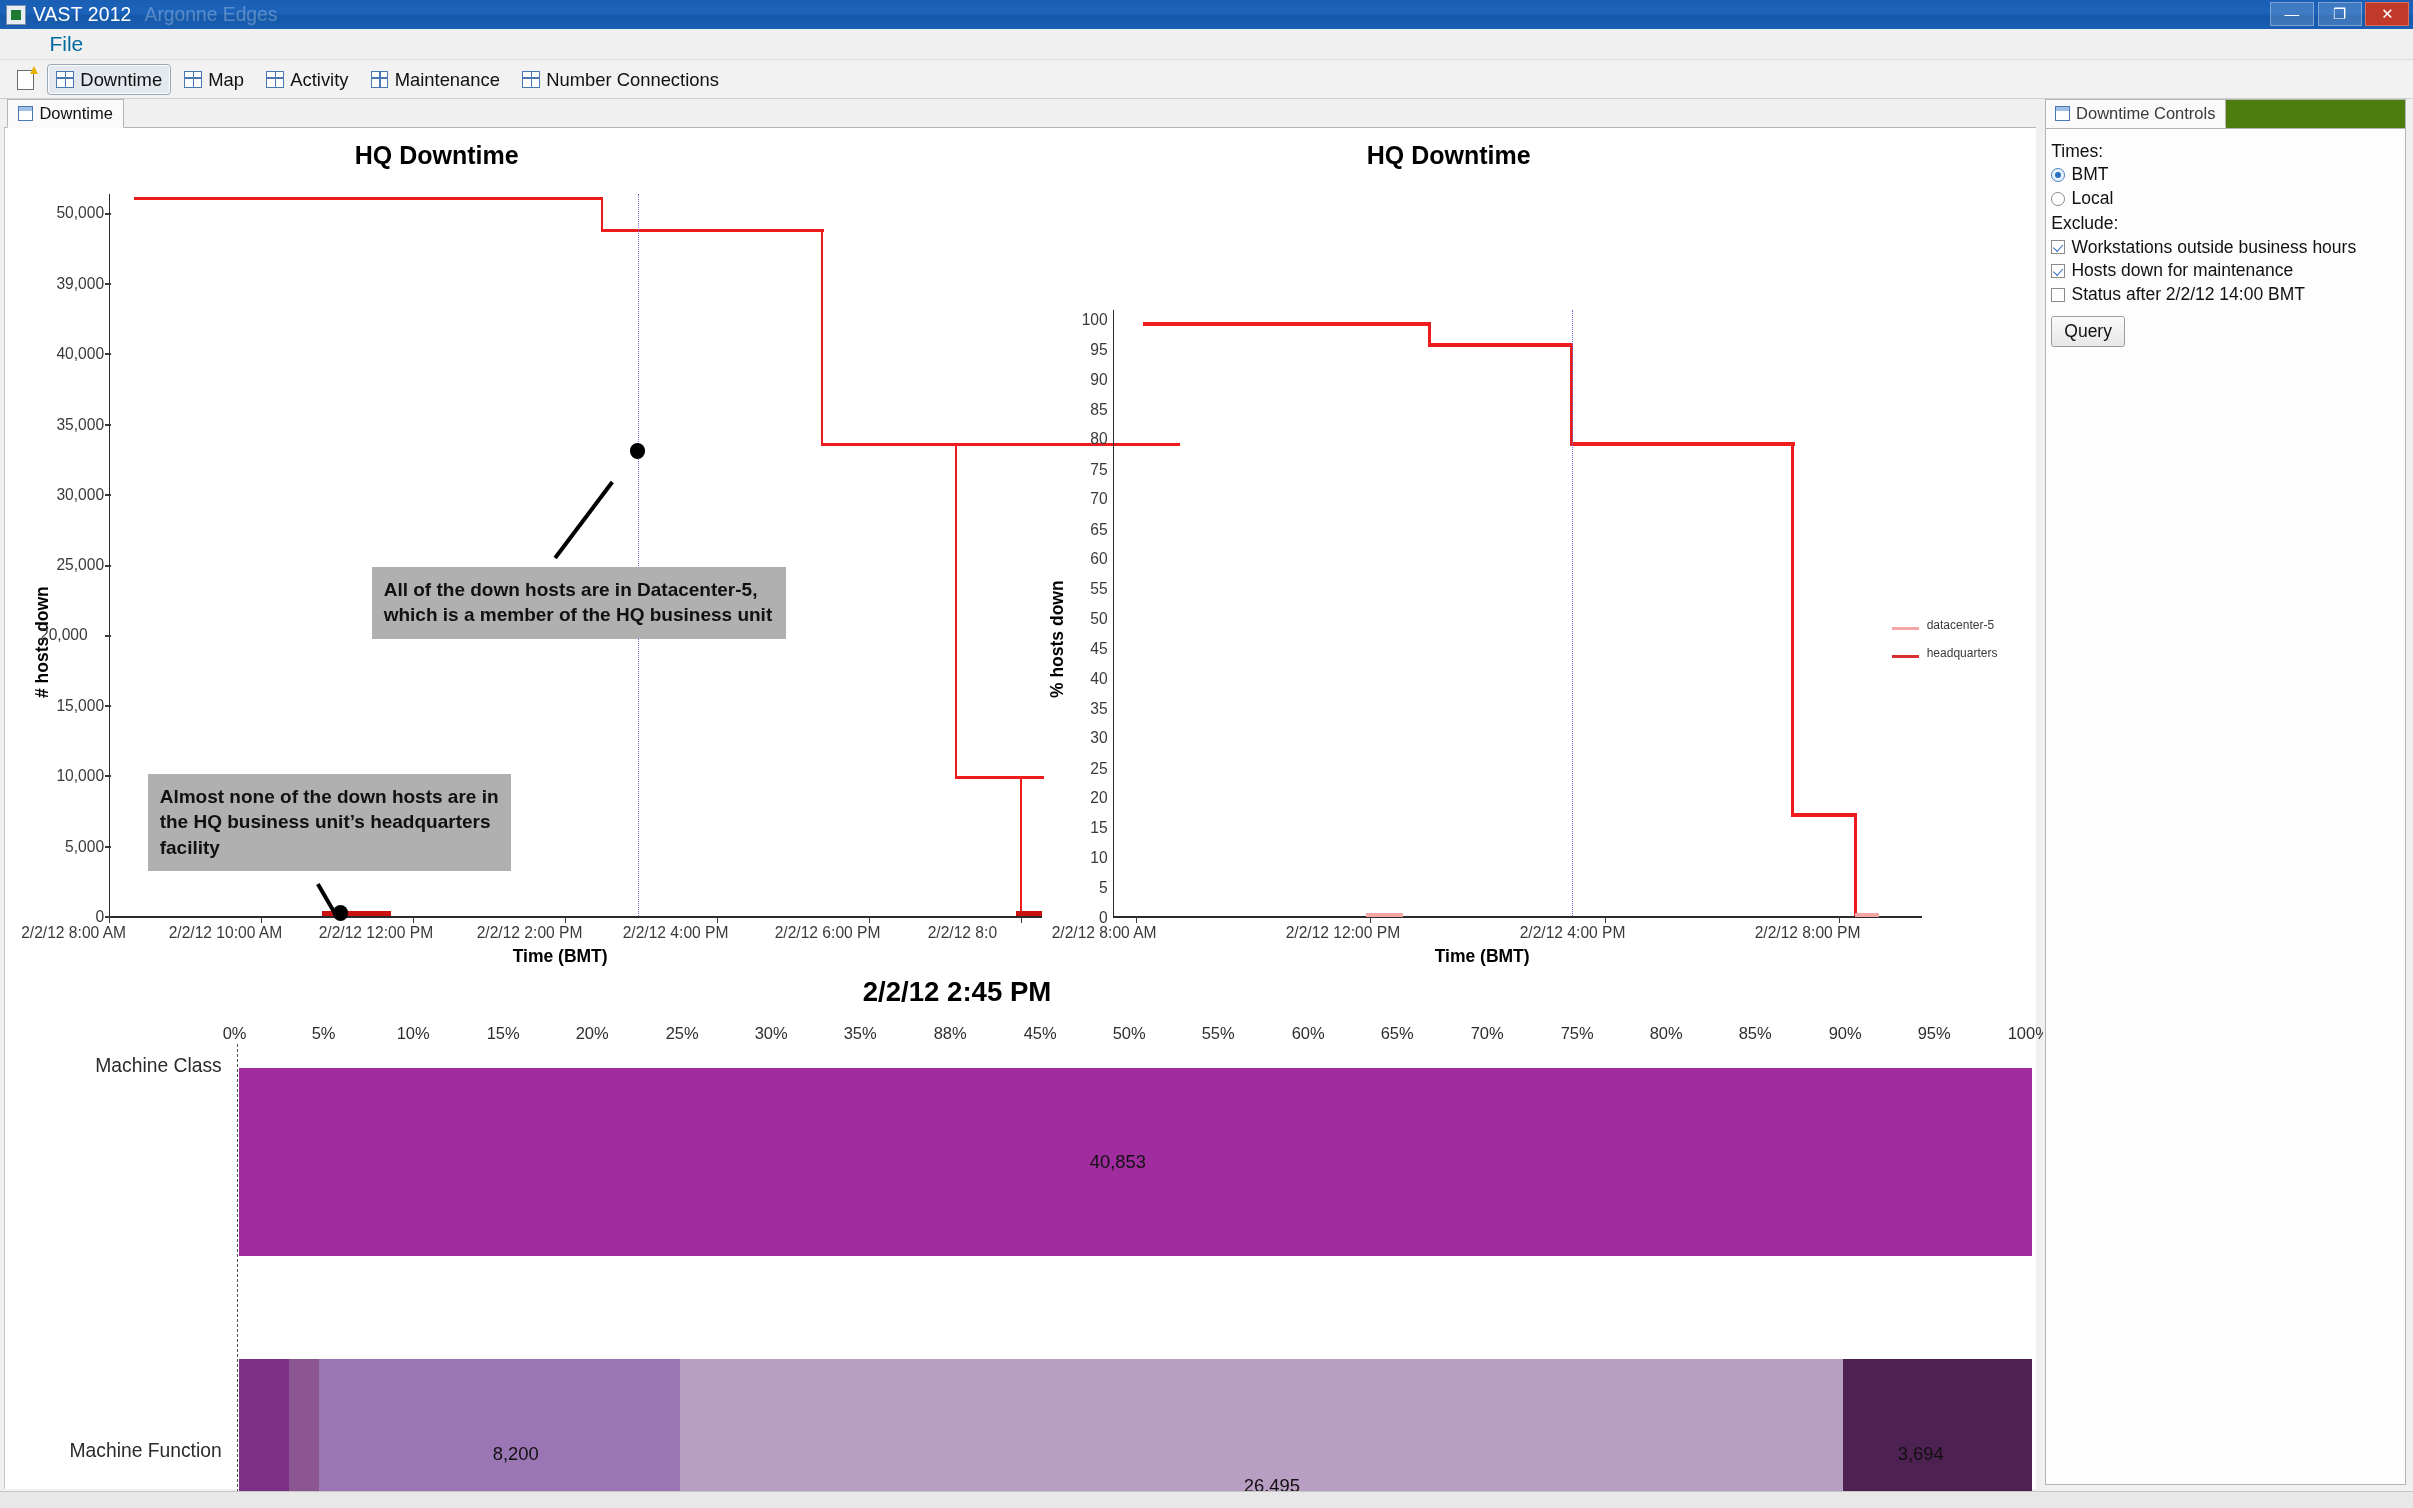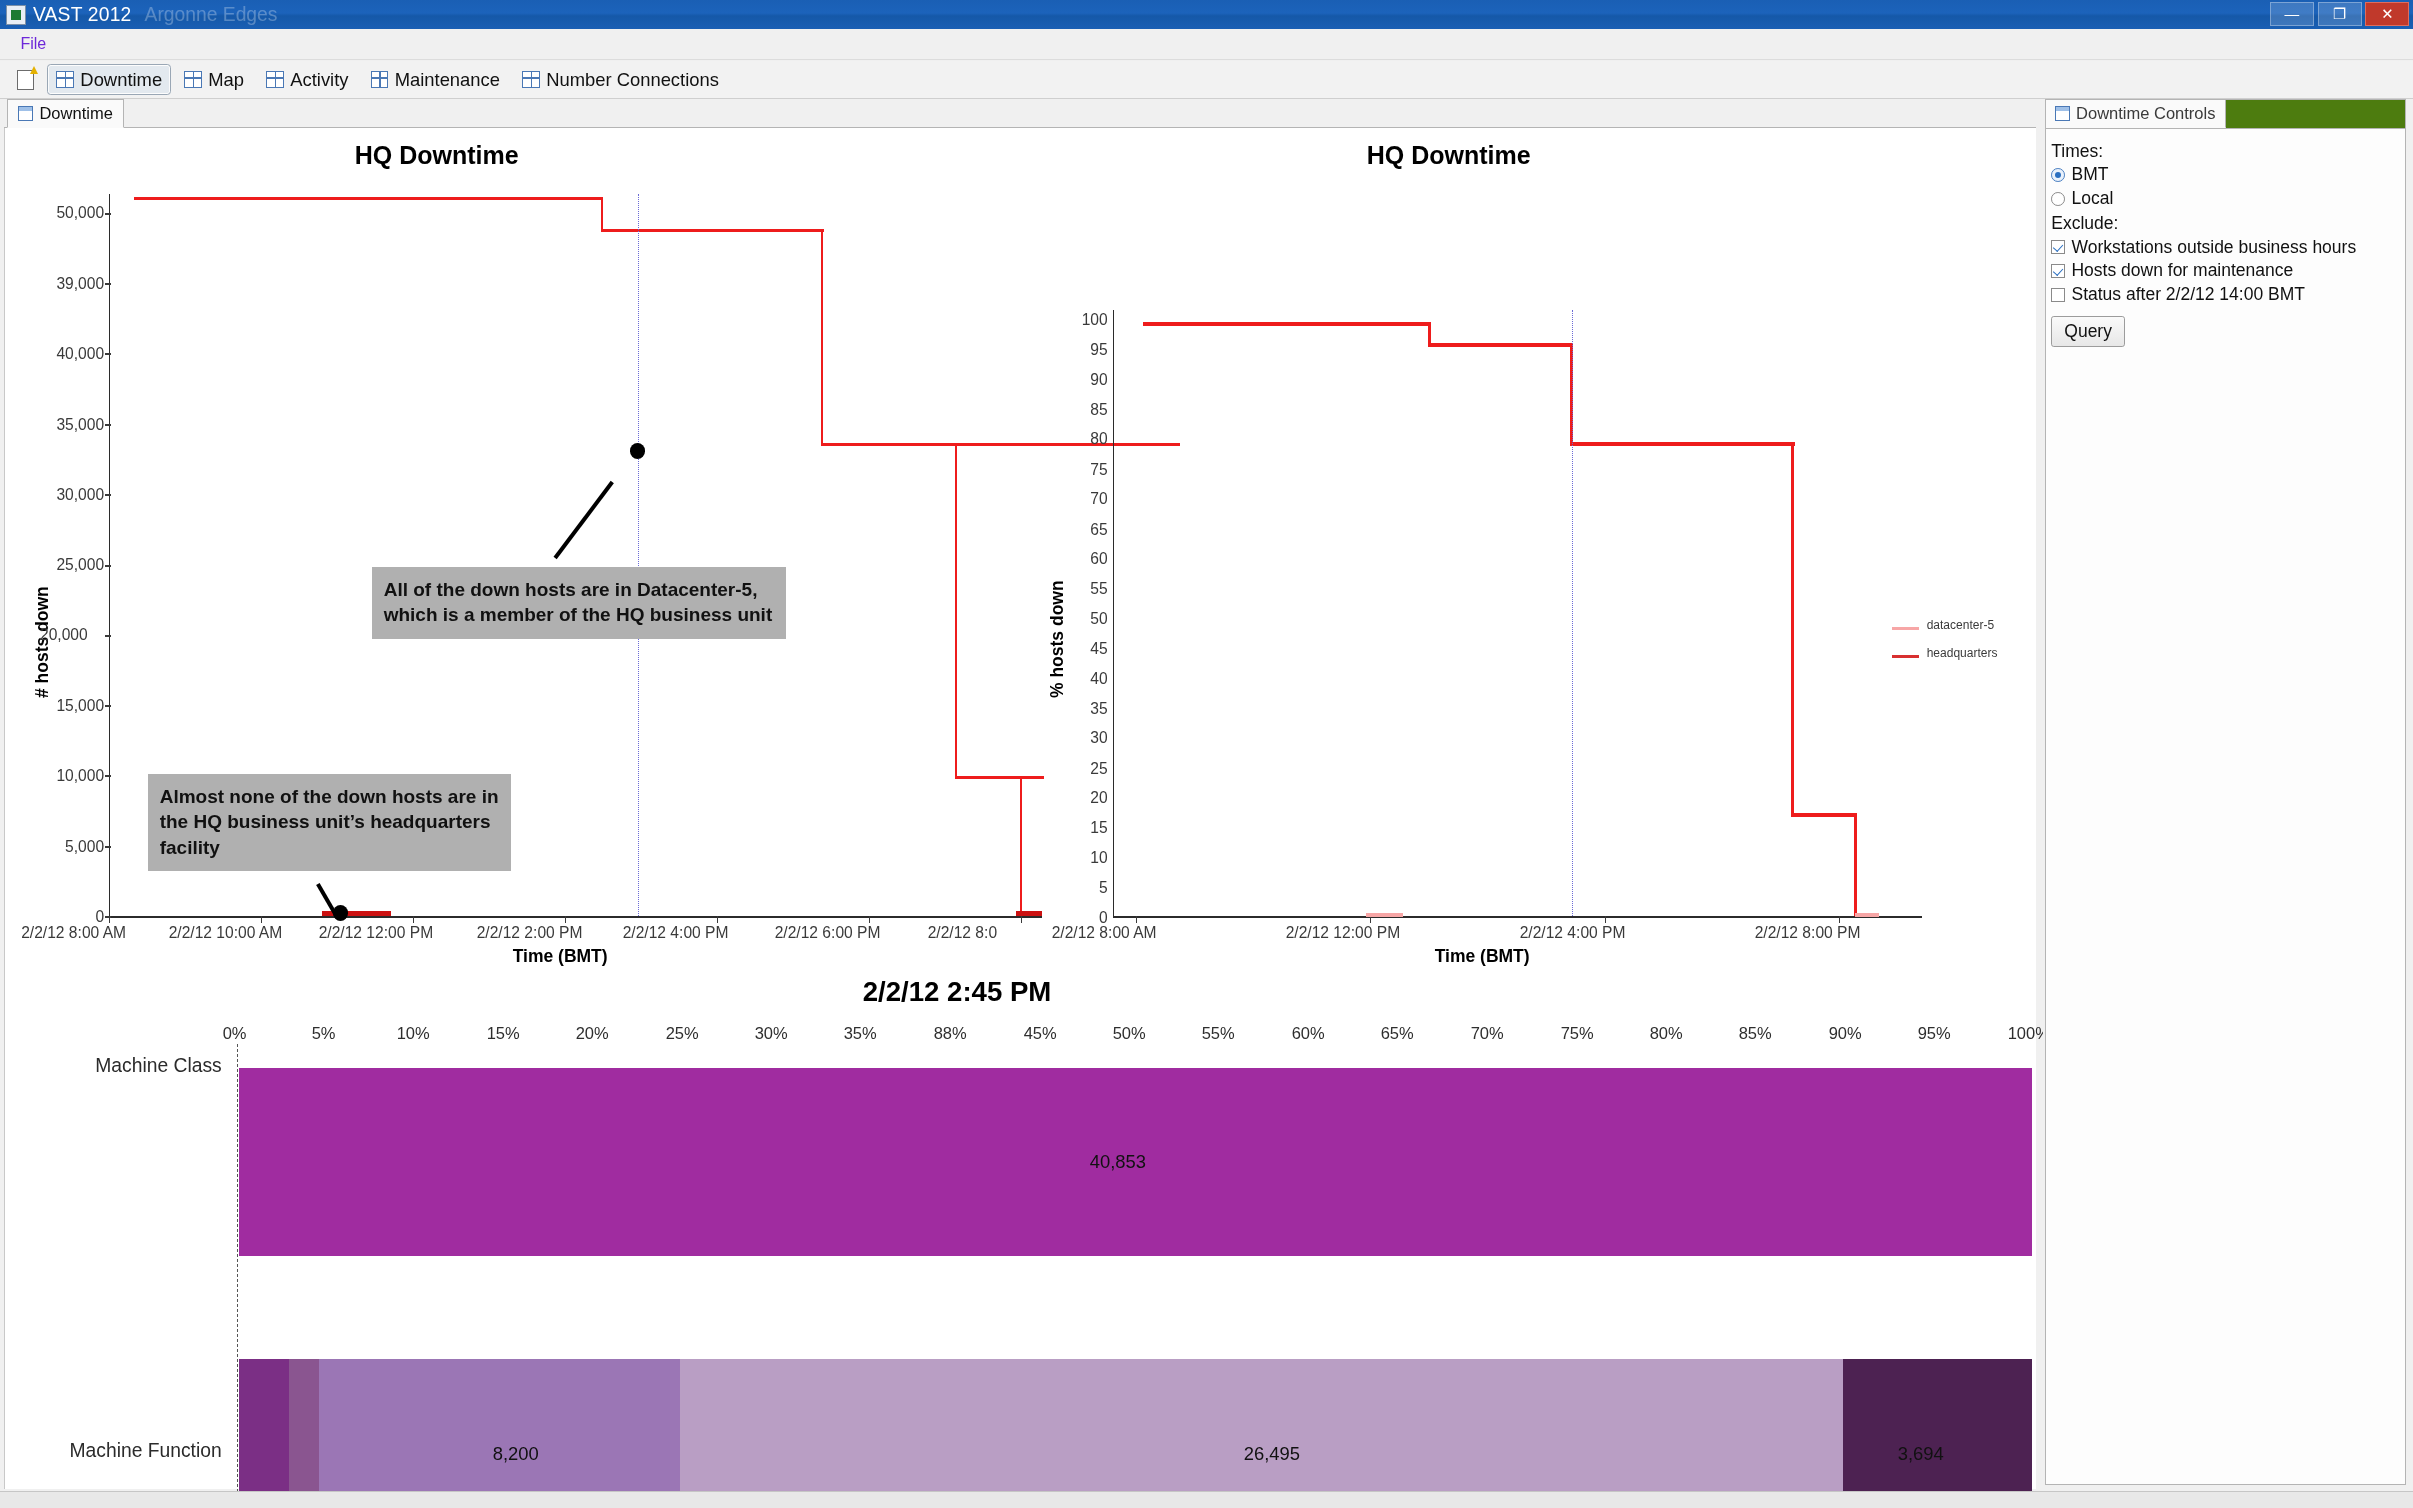--- a/index.html
+++ b/index.html
@@ -32,21 +32,21 @@
     color:#fff;font-size:14.7px;display:flex;align-items:center;justify-content:center;
   }
   #winbtns div.close{ background:#c0392b;border-color:#e06c5c; }
 
   
   #menubar{
     position:absolute; left:0; top:29px; width:2413px; height:31px;
     background:#f0f0f0; border-bottom:0.9px solid #dcdcdc;
     display:flex; align-items:center; padding-left:13px;
   }
-  #menubar .mi{ font-size:16px; color:#6d28d9; padding:1.8px 7.4px; }
+  #menubar .mi{ font-size:21px; color:#0369a1; padding:1.8px 7.4px;margin-left:29px; }
 
   
   #toolbar{
     position:absolute; left:0; top:61px; width:2413px; height:38px;
     background:#f2f2f2; border-bottom:0.9px solid #cfcfcf;
     display:flex; align-items:center; padding-left:7.4px; gap:3.7px;
   }
   .tbtn{ display:flex;align-items:center;gap:6.4px;padding:3.7px 8.3px;font-size:18.4px;color:#111;
          border:0.9px solid transparent; border-radius:2.8px; white-space:nowrap;}
   .tbtn.active{ border:0.9px solid #9aa7b5; background:#e3e9ef;
@@ -381,21 +381,21 @@
 
   <div class="barrowlabel" style="left:0px;top:1312px;width:217px;">Machine Function</div>
   <div style="position:absolute;left:234px;top:1231px;width:1793px;height:188px;">
     <div class="seg" style="left:0%;width:2.8%;background:#7b2f85;"></div>
     <div class="seg" style="left:2.8%;width:1.7%;background:#8a5590;"></div>
     <div class="seg" style="left:4.5%;width:20.1%;background:#9b76b5;"></div>
     <div class="seg" style="left:24.6%;width:64.9%;background:#b99ec4;"></div>
     <div class="seg" style="left:89.5%;width:10.5%;background:#4d2252;"></div>
   </div>
   <div class="segval" style="left:488px;top:1315px;">8,200</div>
-  <div class="segval" style="left:1239px;top:1315px;">26,495</div>
+  <div class="segval" style="left:1239px;top:1347px;">26,495</div>
   <div class="segval" style="left:1893px;top:1315px;">3,694</div>
 
 </div>
 
 <div id="dock">
   <div id="dockpanel">
     <div id="docktab">
       <span class="winicon"></span>
       <span>Downtime Controls</span>
     </div>

